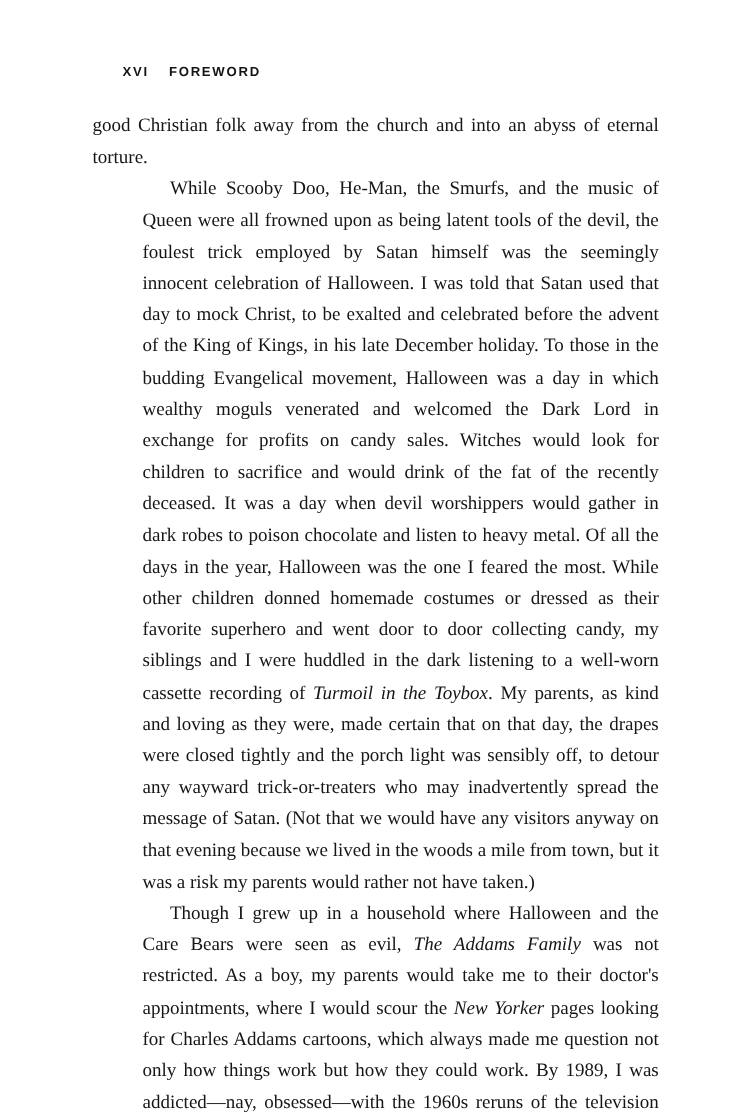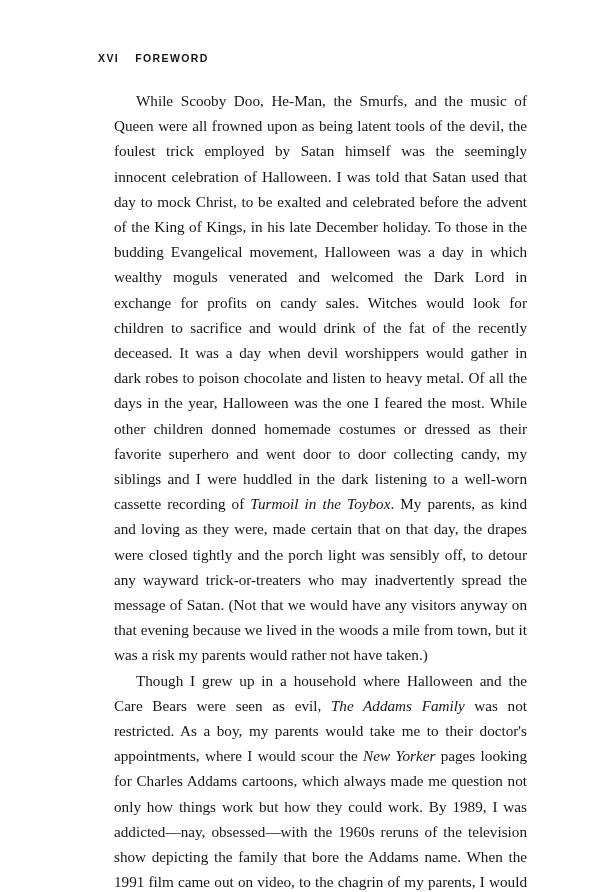--- a/index.html
+++ b/index.html
@@ -62,17 +62,18 @@
 </head>
 <body>
 
 <div class="page">
 
   <div class="running-head">
     <span class="folio">XVI</span><span>FOREWORD</span>
   </div>
 
   <div class="body-text">
+      <p><span>good Christian folk away from the church and into an abyss of eternal torture.</span></p>
       <p class="indent"><span>While Scooby Doo, He-Man, the Smurfs, and the music of Queen were all frowned upon as being latent tools of the devil, the foulest trick employed by Satan himself was the seemingly innocent celebration of Halloween. I was told that Satan used that day to mock Christ, to be exalted and celebrated before the advent of the King of Kings, in his late December holiday. To those in the budding Evangelical movement, Halloween was a day in which wealthy moguls venerated and welcomed the Dark Lord in exchange for profits on candy sales. Witches would look for children to sacrifice and would drink of the fat of the recently deceased. It was a day when devil worshippers would gather in dark robes to poison chocolate and listen to heavy metal. Of all the days in the year, Halloween was the one I feared the most. While other children donned homemade costumes or dressed as their favorite superhero and went door to door collecting candy, my siblings and I were huddled in the dark listening to a well-worn cassette recording of </span><i>Turmoil in the Toybox</i><span>. My parents, as kind and loving as they were, made certain that on that day, the drapes were closed tightly and the porch light was sensibly off, to detour any wayward trick-or-treaters who may inadvertently spread the message of Satan. (Not that we would have any visitors anyway on that evening because we lived in the woods a mile from town, but it was a risk my parents would rather not have taken.)</span></p>
       <p class="indent last-paragraph"><span>Though I grew up in a household where Halloween and the Care Bears were seen as evil, </span><i>The Addams Family</i><span> was not restricted. As a boy, my parents would take me to their doctor's appointments, where I would scour the </span><i>New Yorker</i><span> pages looking for Charles Addams cartoons, which always made me question not only how things work but how they could work. By 1989, I was addicted—nay, obsessed—with the 1960s reruns of the television show depicting the family that bore the Addams name. When the 1991 film came out on video, to the chagrin of my parents, I would beg to stay home from church and watch it on TV, regardless of how many times I had seen it. I admired that the Addamses were bold</span></p>
     </div>
 
 </div>
 
 </body></html>

